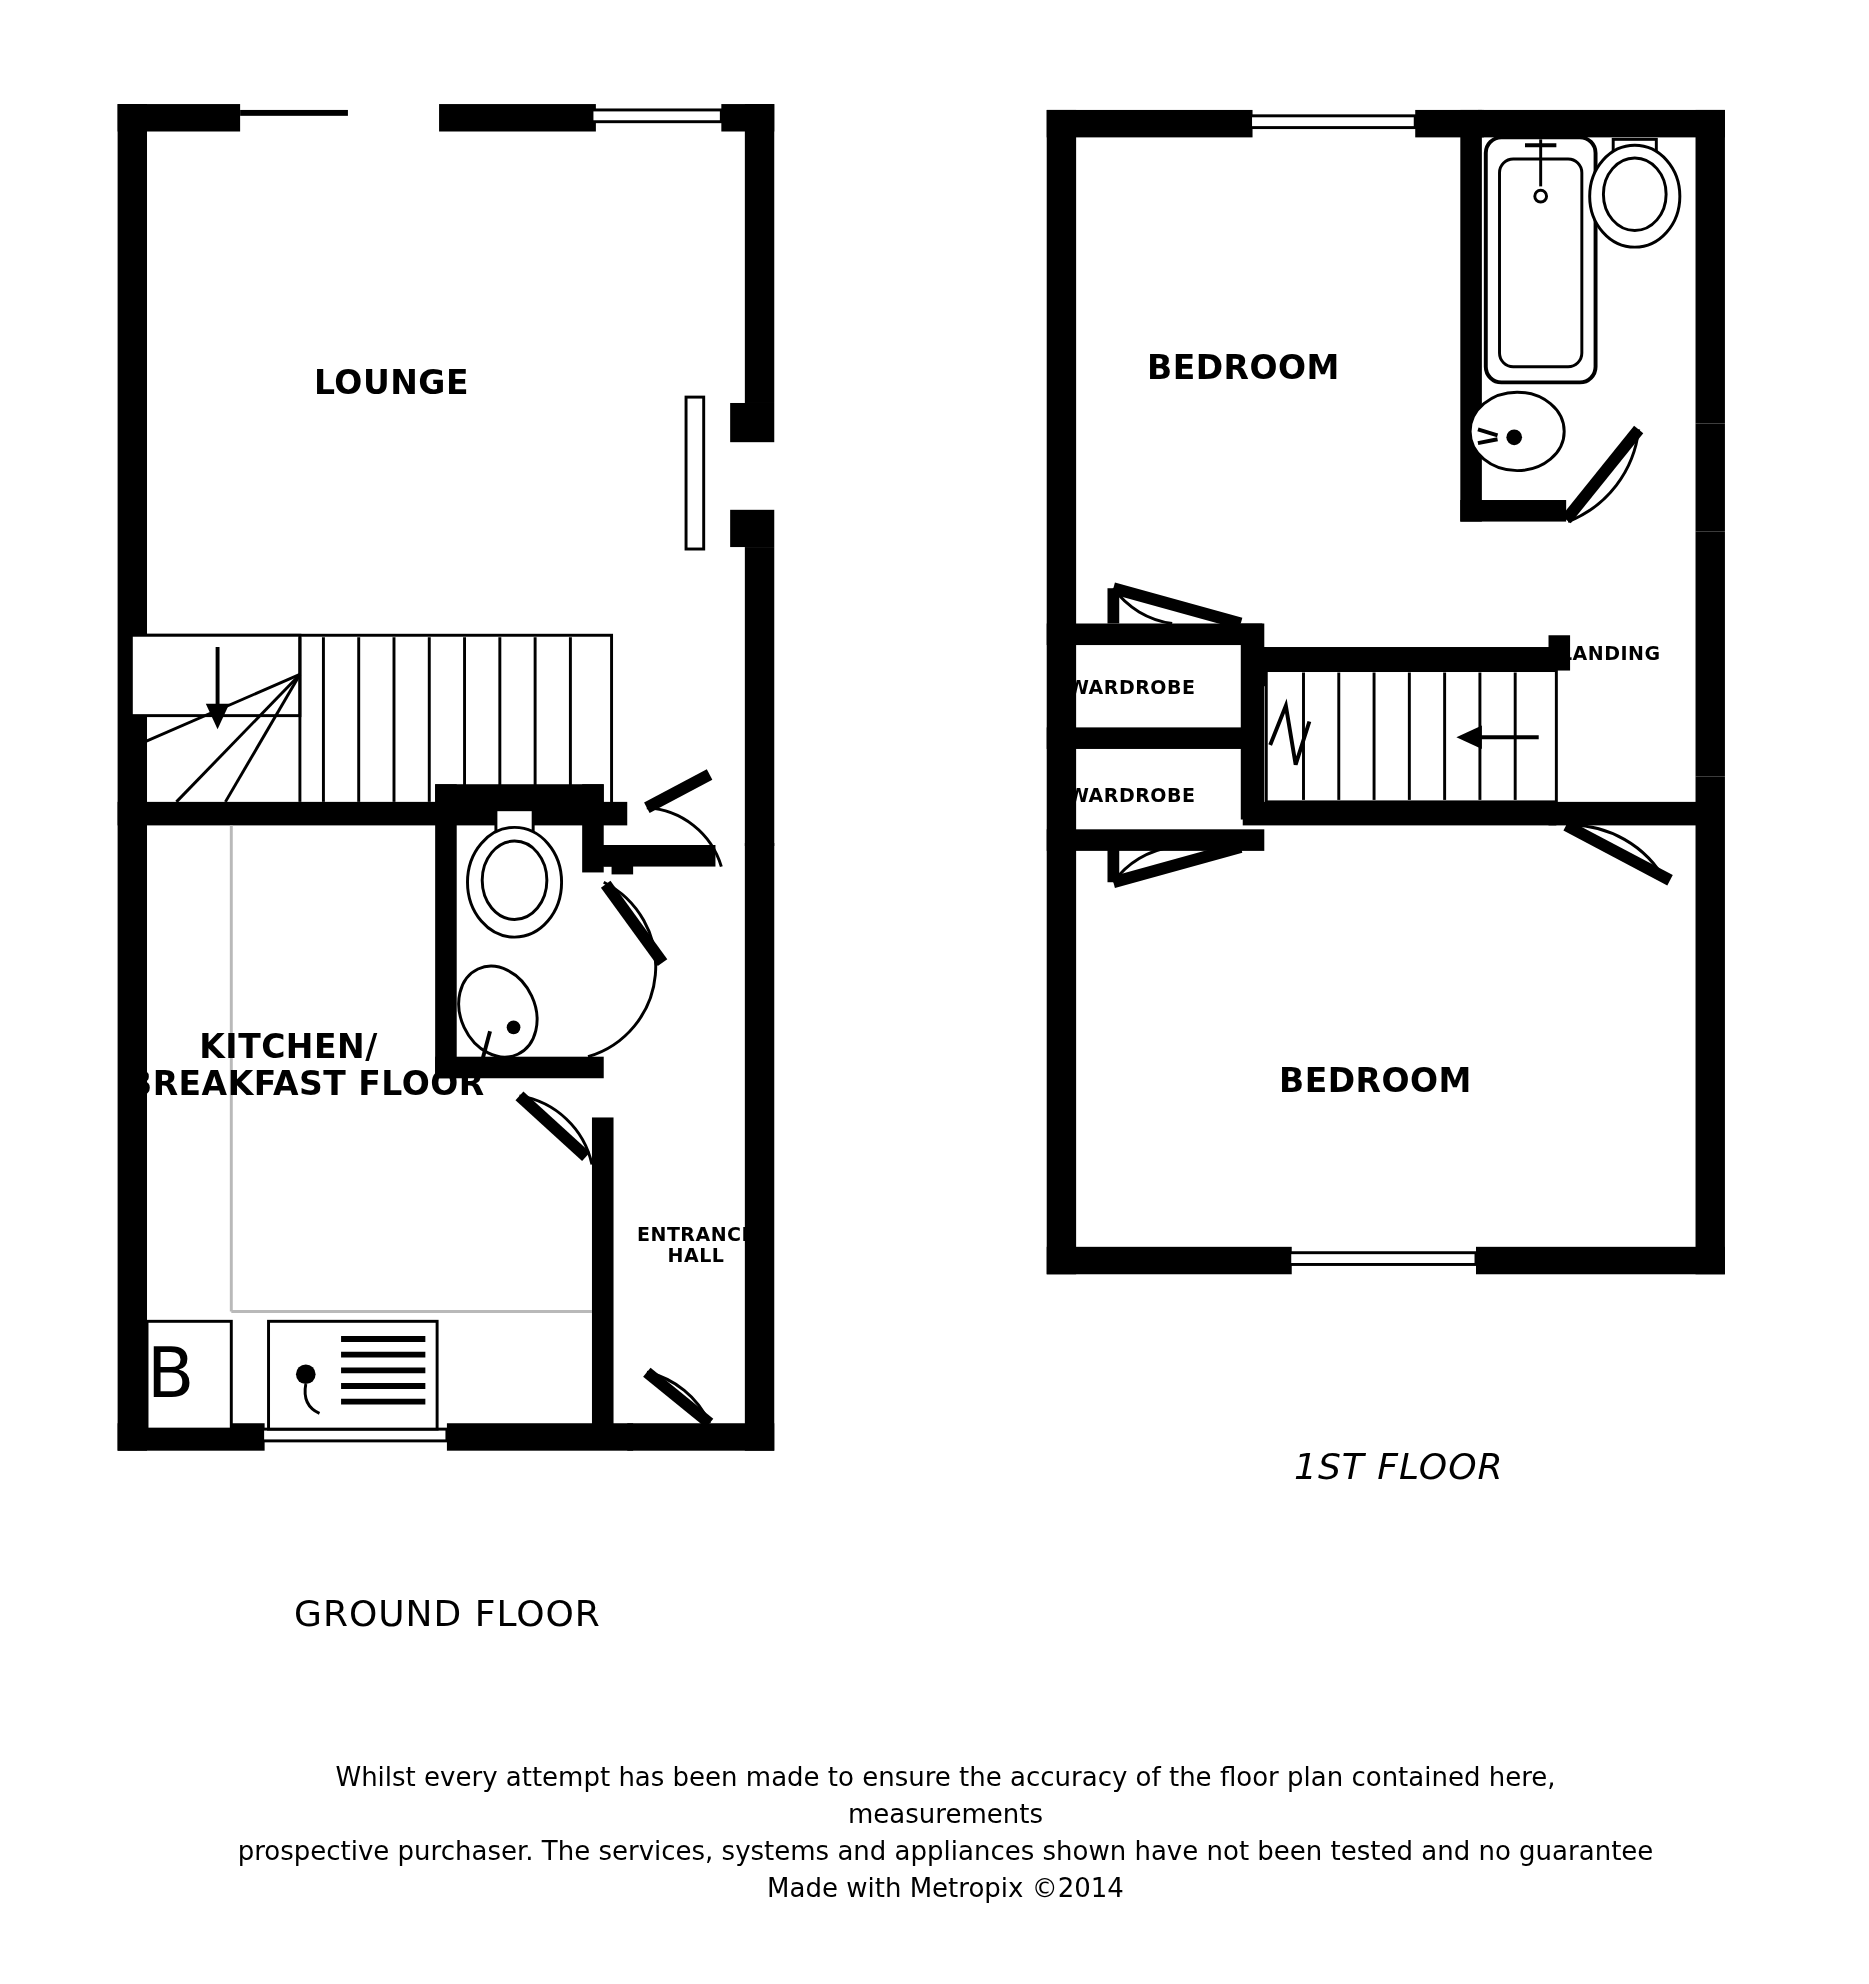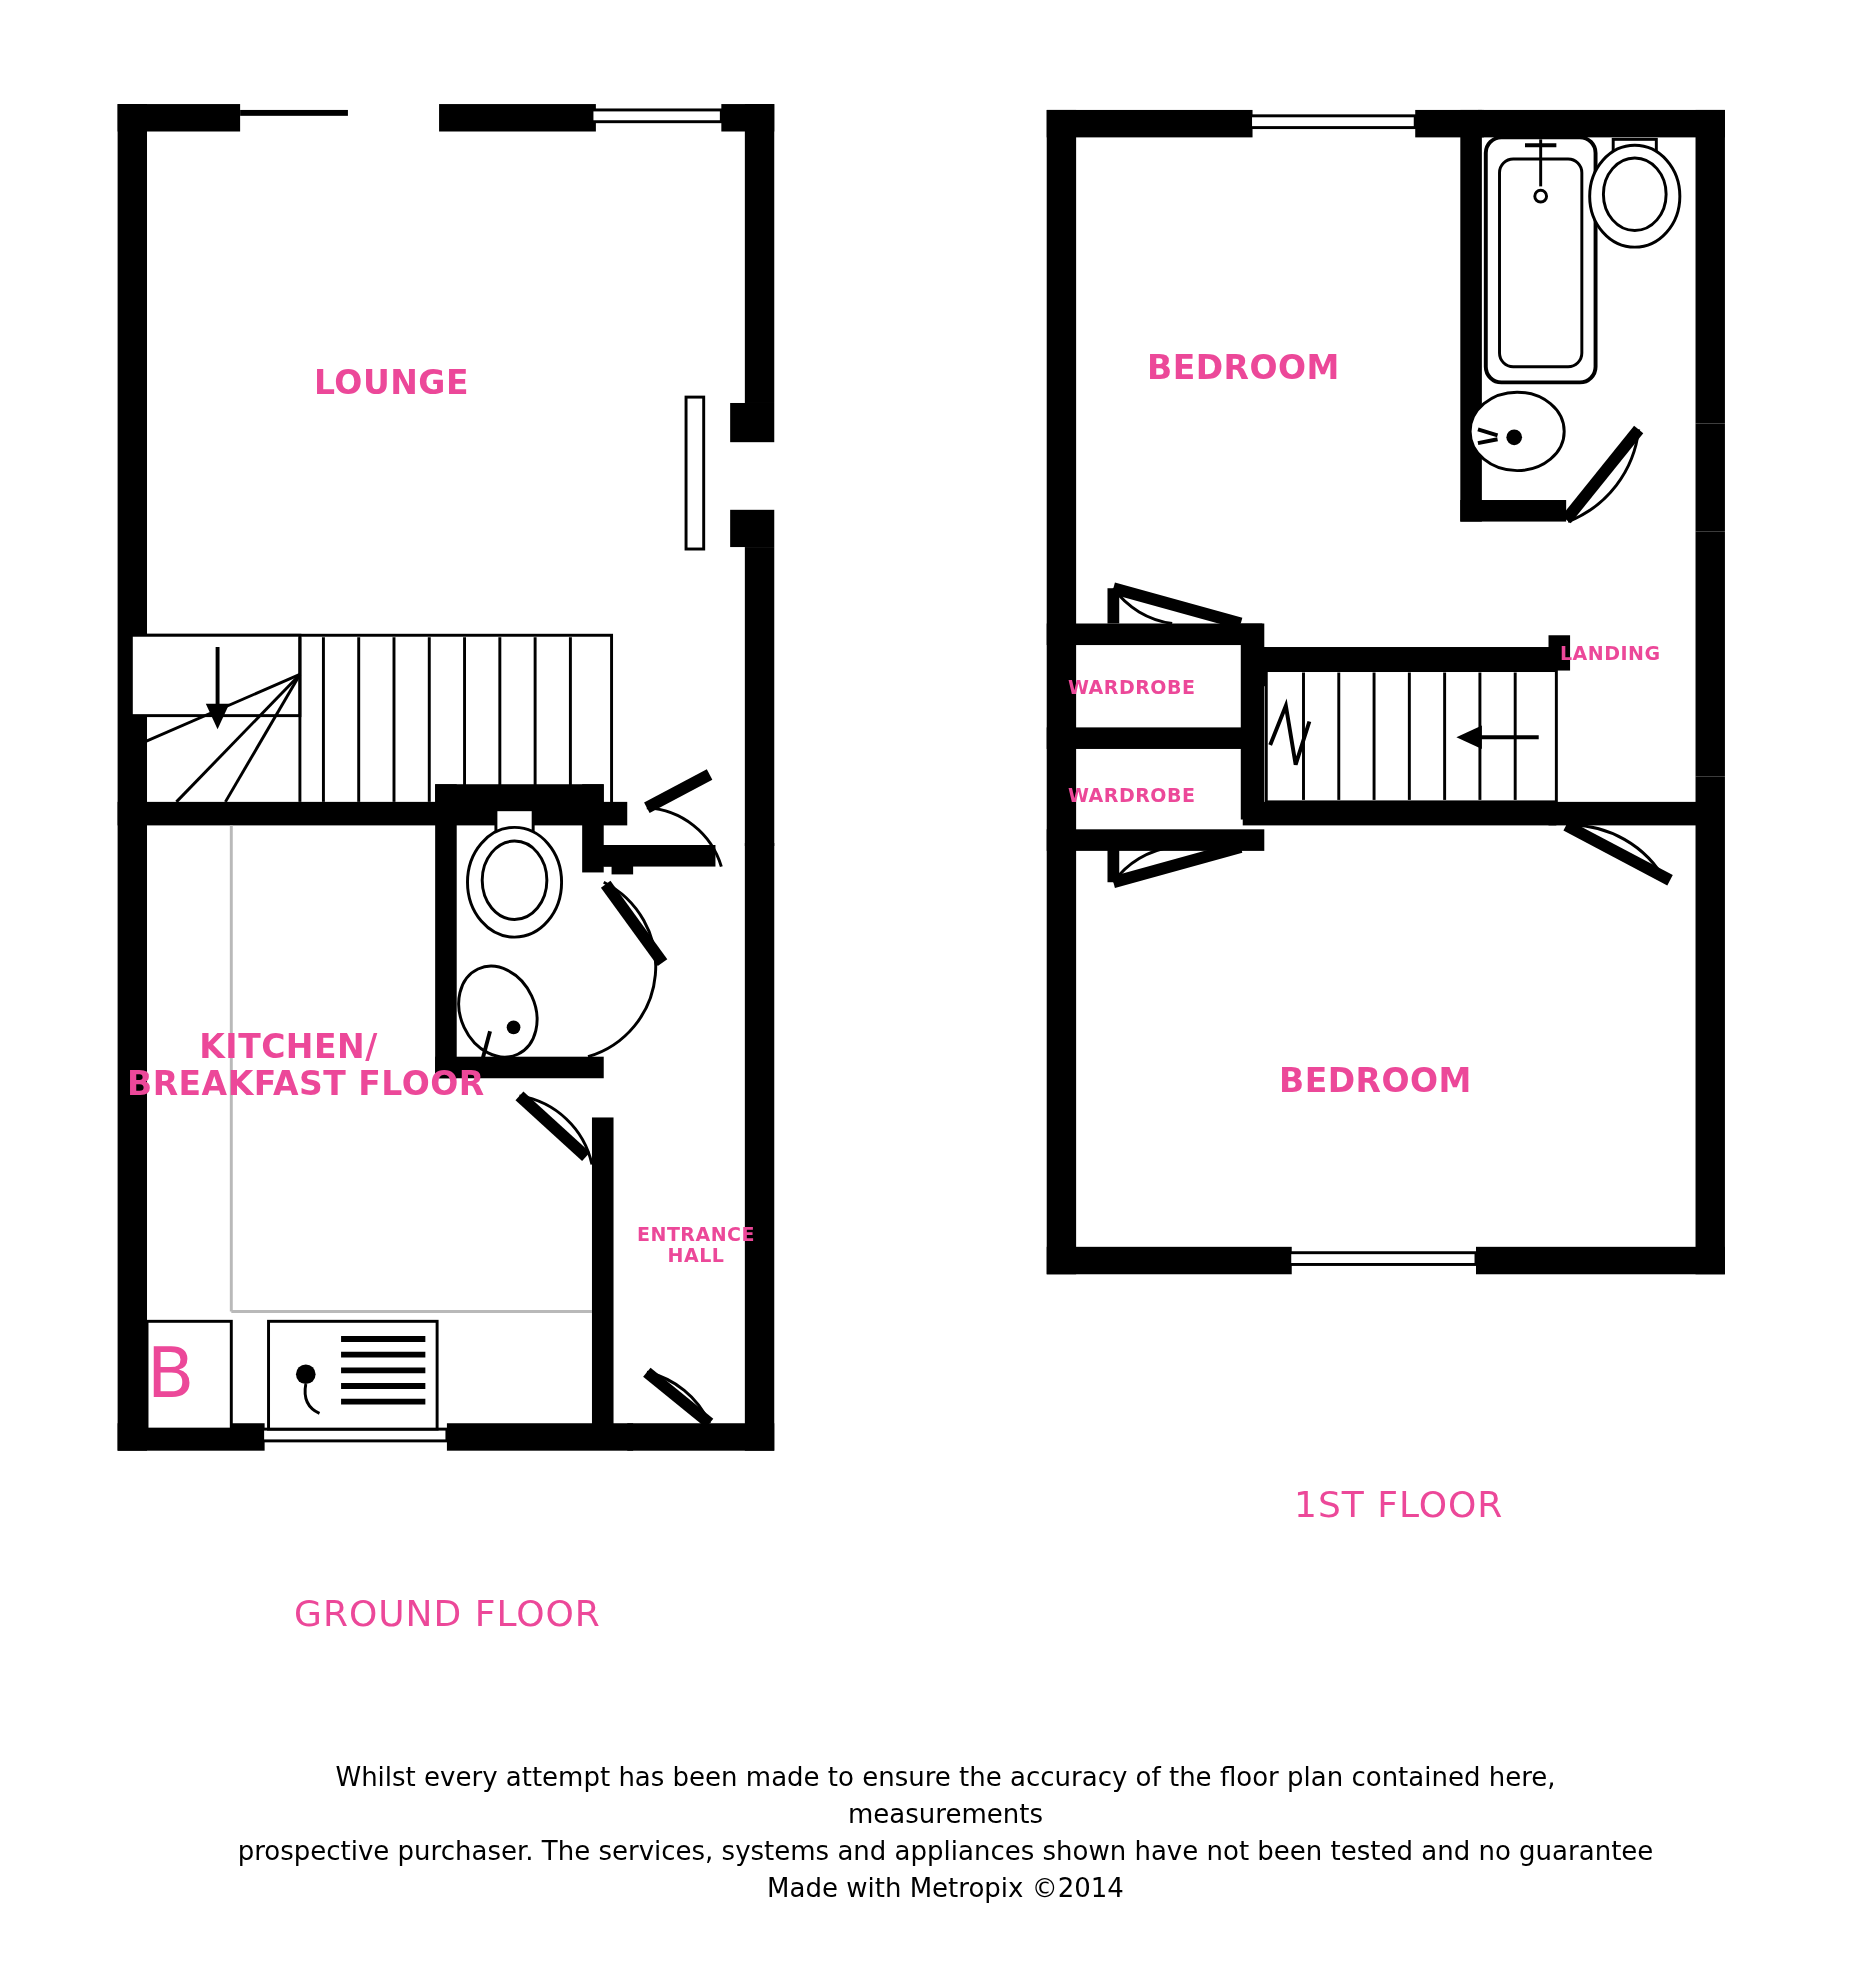--- a/index.html
+++ b/index.html
@@ -18,21 +18,21 @@
   #plan {
     position: absolute;
     left: 0; top: 0;
     width: 1869px;
     height: 1985px;
   }
   .label {
     position: absolute;
     font-family: "DejaVu Sans", sans-serif;
     font-weight: bold;
-    color: #ec4899;
+    color: #000000;
     white-space: nowrap;
     text-align: center;
     letter-spacing: 0.5px;
   }
   .room-label { font-size: 33px; }
   .room-label.small { font-size: 19px; }
   .floor-label {
     font-size: 36px;
     font-weight: normal;
     letter-spacing: 1px;
@@ -301,20 +301,20 @@
 <div class="label room-label" style="left:1147px; top:348px;">BEDROOM</div>
 
 <div class="label room-label" style="left:1279px; top:1061px;">BEDROOM</div>
 
 <div class="label room-label small" style="left:1560px; top:642px;">LANDING</div>
 
 <div class="label room-label small" style="left:1068px; top:676px;">WARDROBE</div>
 
 <div class="label room-label small" style="left:1068px; top:784px;">WARDROBE</div>
 
-<div class="label floor-label" style="left:1294px; top:1484px;">1ST FLOOR</div>
+<div class="label floor-label" style="left:1294px; top:1446px;font-style:italic;">1ST FLOOR</div>
 
 <div id="disclaimer">
   <div>Whilst every attempt has been made to ensure the accuracy of the floor plan contained here, measurements</div>
   <div>prospective purchaser. The services, systems and appliances shown have not been tested and no guarantee</div>
   <div class="credit">Made with Metropix ©2014</div>
 </div>
 
 
 </body></html>

